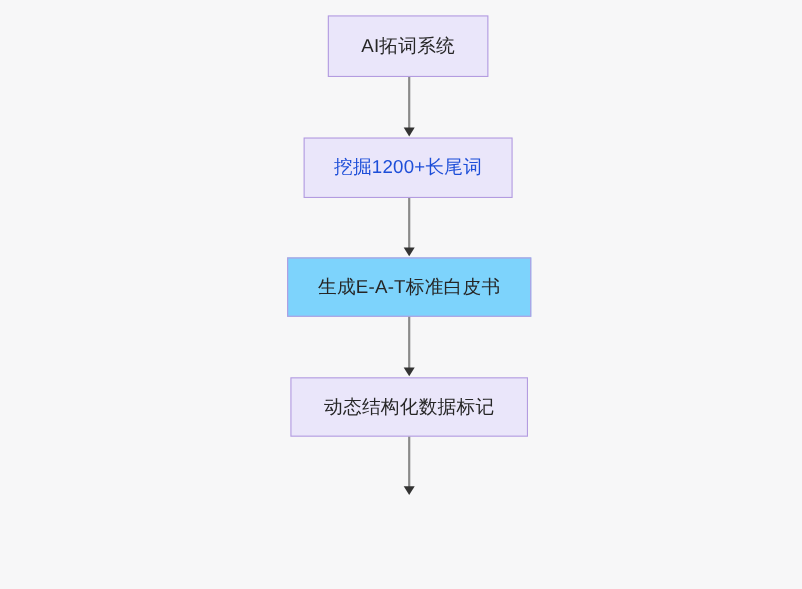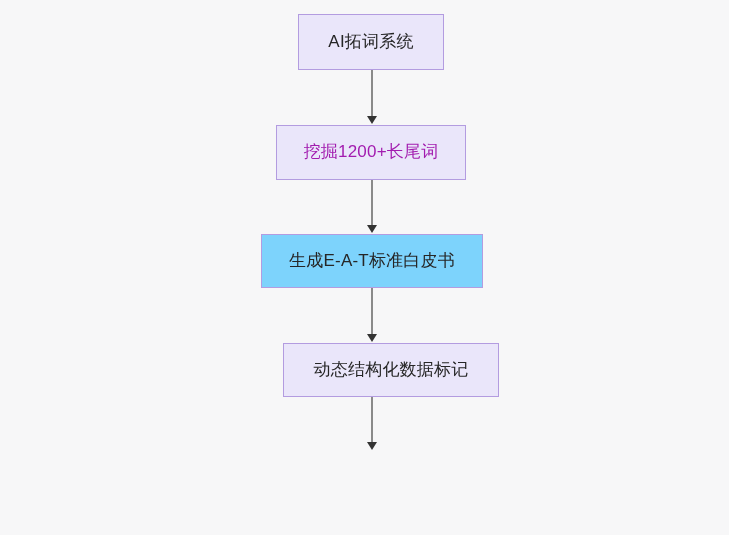--- a/index.html
+++ b/index.html
@@ -63,39 +63,39 @@
 
   <div class="node" style="left: 298px; top: 14px; width: 146px; height: 56px; background: rgb(234, 230, 250); border-color: rgb(179, 156, 224); color: rgb(38, 38, 38);">
     <span class="node-label">AI拓词系统</span>
   </div>
 
   <div class="edge" style="left: 371px; top: 70px; width: 2px; height: 55px;">
     <div class="edge-line" style="height: 47px; background: rgb(138, 138, 138);"></div>
     <div class="edge-head" style="left: -4.5px; top: 46px; border-top-color: rgb(51, 51, 51);"></div>
   </div>
 
-  <div class="node" style="left: 276px; top: 125px; width: 190px; height: 55px; background: rgb(234, 230, 250); border-color: rgb(179, 156, 224); color: #a21caf;">
+  <div class="node" style="left: 276px; top: 125px; width: 190px; height: 55px; background: rgb(234, 230, 250); border-color: rgb(179, 156, 224); color: #1d4ed8;">
     <span class="node-label">挖掘1200+长尾词</span>
   </div>
 
   <div class="edge" style="left: 371px; top: 180px; width: 2px; height: 54px;">
     <div class="edge-line" style="height: 46px; background: rgb(138, 138, 138);"></div>
     <div class="edge-head" style="left: -4.5px; top: 45px; border-top-color: rgb(51, 51, 51);"></div>
   </div>
 
   <div class="node" style="left: 261px; top: 234px; width: 222px; height: 54px; background: #7dd3fc; border-color: rgb(179, 156, 224); color: rgb(38, 38, 38);">
     <span class="node-label">生成E-A-T标准白皮书</span>
   </div>
 
   <div class="edge" style="left: 371px; top: 288px; width: 2px; height: 55px;">
     <div class="edge-line" style="height: 47px; background: rgb(138, 138, 138);"></div>
     <div class="edge-head" style="left: -4.5px; top: 46px; border-top-color: rgb(51, 51, 51);"></div>
   </div>
 
-  <div class="node" style="left: 264px; top: 343px; width: 216px; height: 54px; background: rgb(234, 230, 250); border-color: rgb(179, 156, 224); color: rgb(38, 38, 38); margin-left: 19px;">
+  <div class="node" style="left: 264px; top: 343px; width: 216px; height: 54px; background: rgb(234, 230, 250); border-color: rgb(179, 156, 224); color: rgb(38, 38, 38);">
     <span class="node-label">动态结构化数据标记</span>
   </div>
 
   <div class="edge" style="left: 371px; top: 397px; width: 2px; height: 54px;">
     <div class="edge-line" style="height: 46px; background: rgb(138, 138, 138);"></div>
     <div class="edge-head" style="left: -4.5px; top: 45px; border-top-color: rgb(51, 51, 51);"></div>
   </div>
 
 
 </div>

